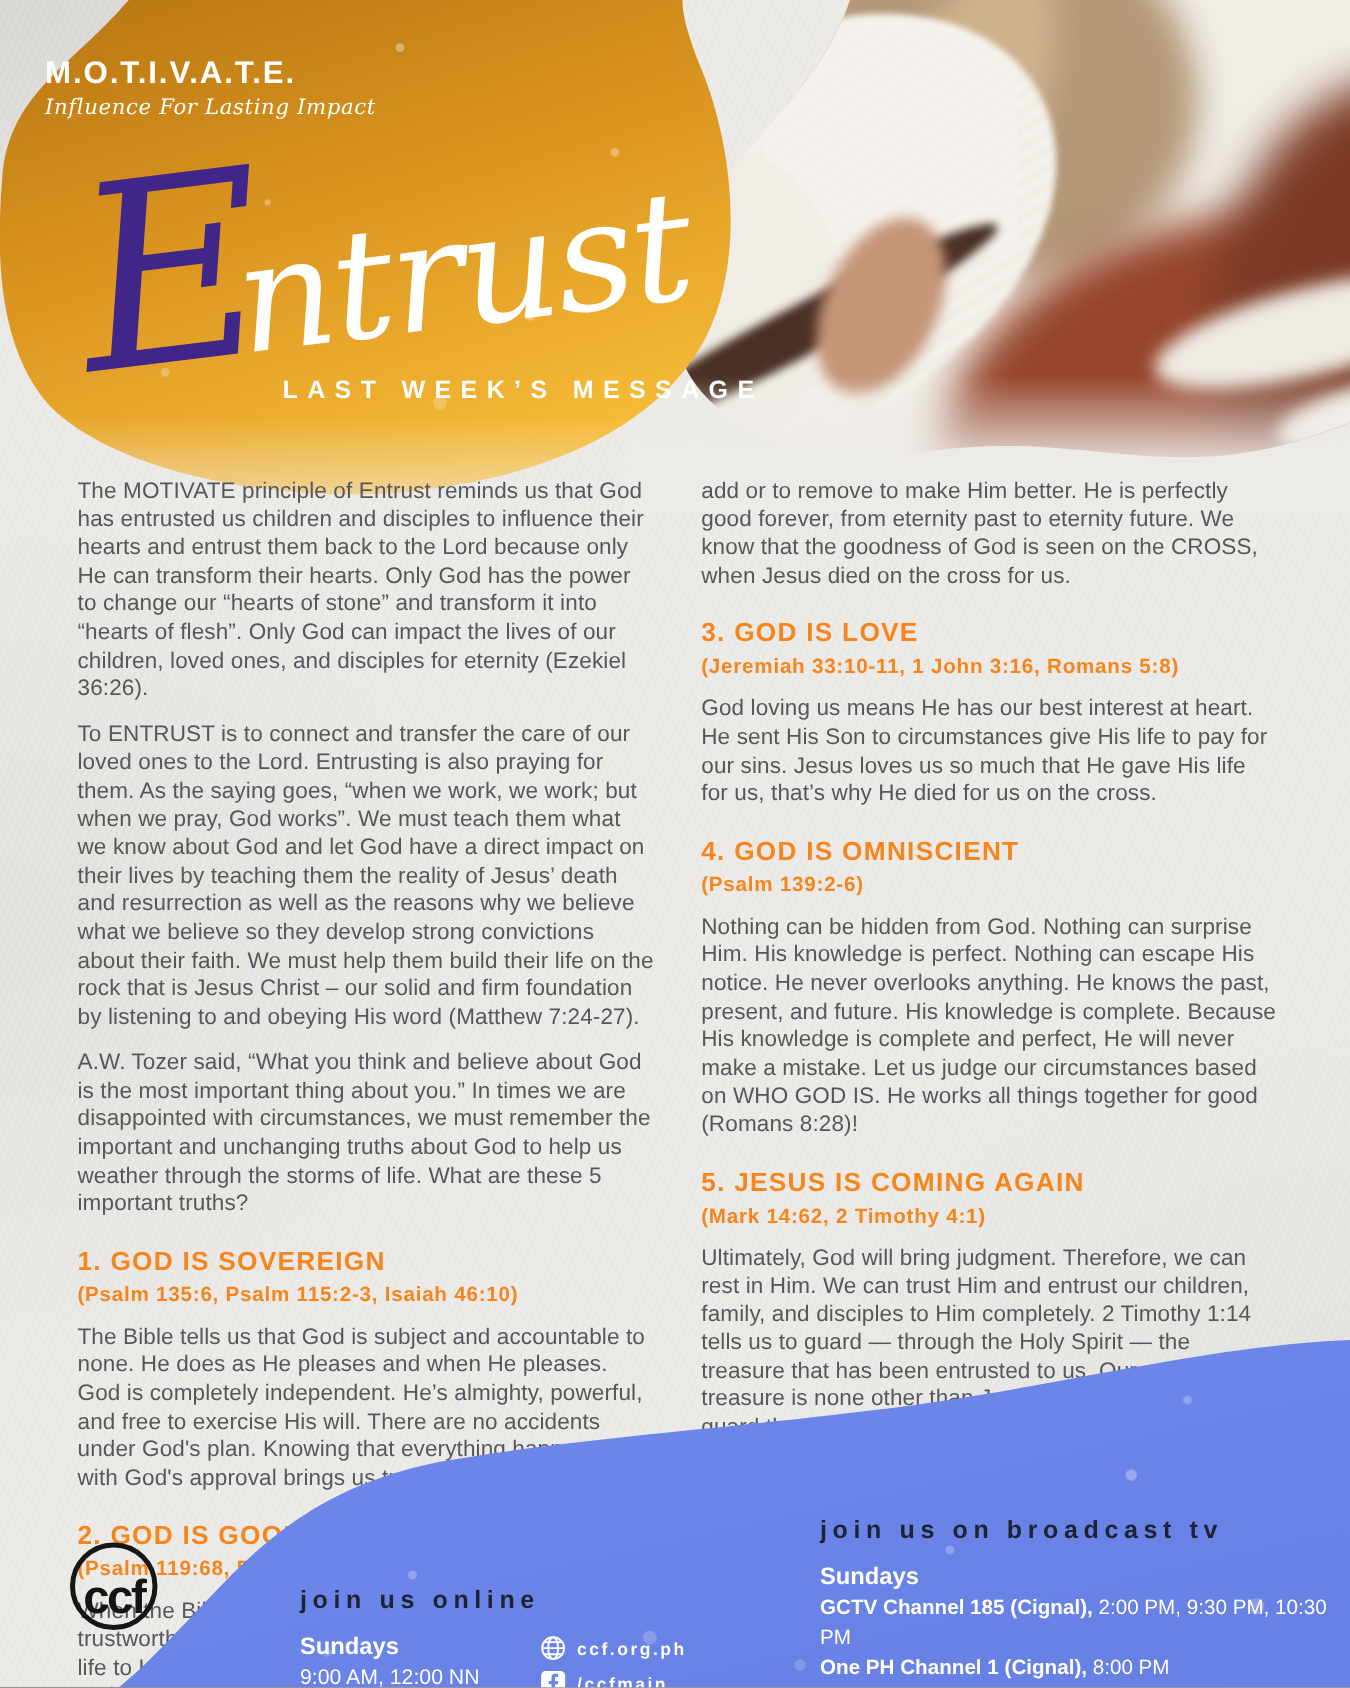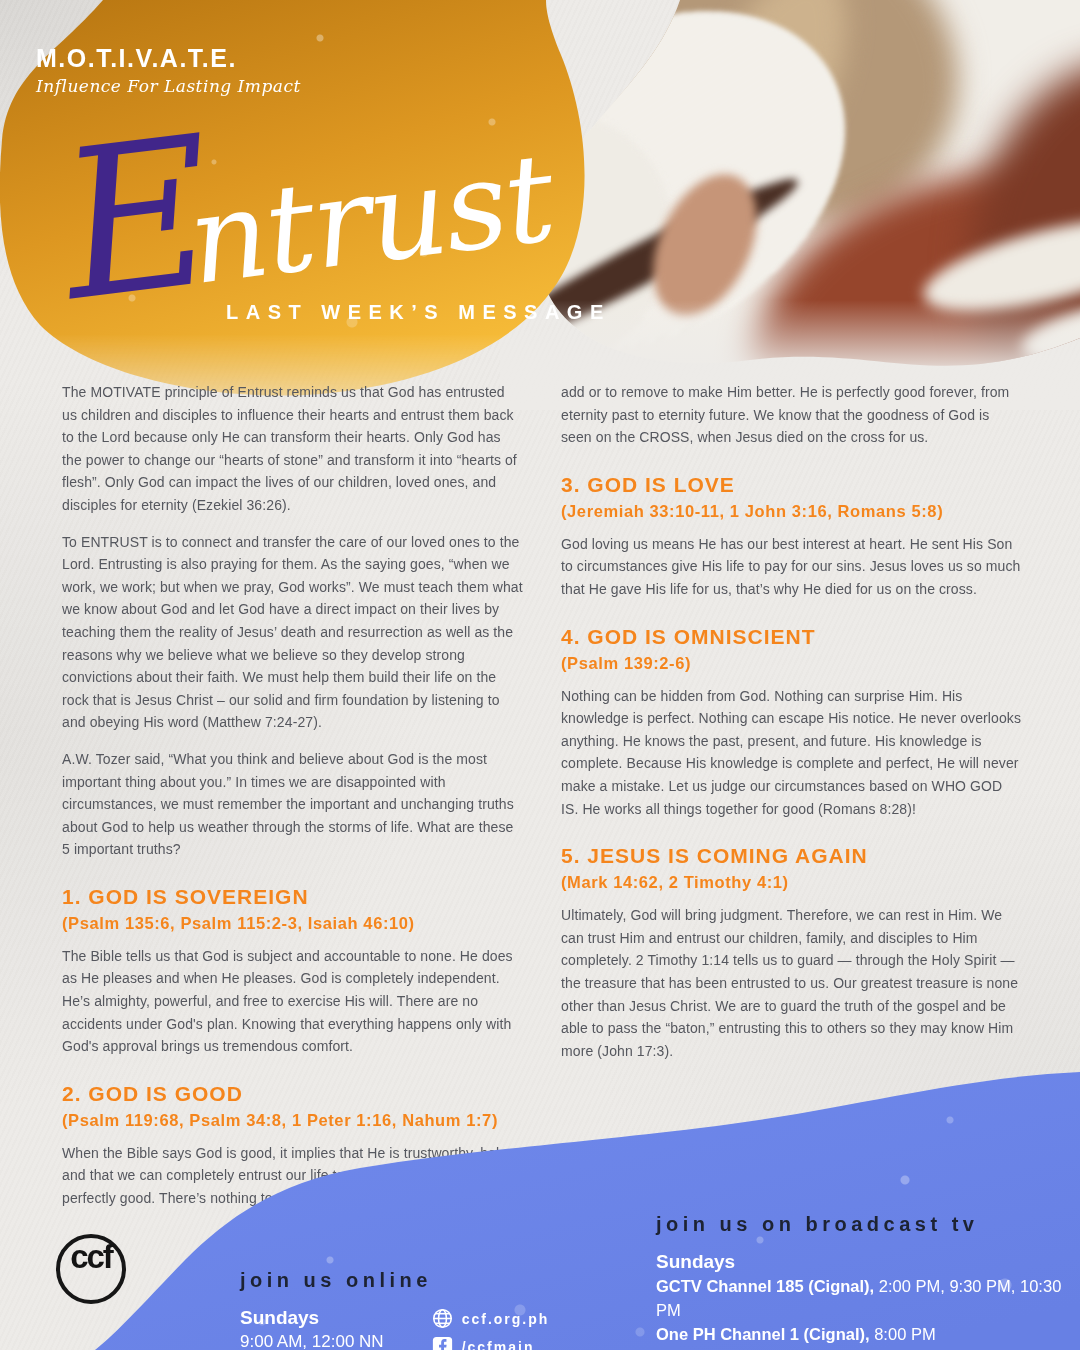--- a/index.html
+++ b/index.html
@@ -54,40 +54,40 @@
   .brand .logo{font-size:25px;font-weight:bold;letter-spacing:1.5px;}
   .brand .tagline{font-family:"DejaVu Serif", serif;font-style:italic;font-size:17px;margin-top:3px;letter-spacing:.5px;}
   .title{position:absolute;left:62px;top:96px;transform:rotate(-7deg);white-space:nowrap;}
   .title .initial{font-family:"DejaVu Serif", serif;font-style:italic;font-size:205px;line-height:1;color:#41268a;}
   .title .rest{font-family:"DejaVu Serif", serif;font-style:italic;font-size:122px;line-height:1;color:#fff;margin-left:-26px;letter-spacing:-2px;}
   .subtitle{position:absolute;left:226px;top:301px;color:#fff;font-size:20px;font-weight:bold;letter-spacing:7.5px;}
 
   
   .columns{position:absolute;left:62px;top:381px;width:960px;display:flex;gap:38px;}
   .col{width:461px;}
-  .col p{margin:0 0 14px 0;font-size:14px;line-height:22.6px;color:#55575e;letter-spacing:.1px;}
+  .col p{margin:0 0 14px 0;font-size:18px;line-height:22.6px;color:#55575e;letter-spacing:.1px;}
   .sec{margin-top:24px;}
   .sec .sec-title{color:#f5851c;font-size:21px;font-weight:bold;letter-spacing:1px;}
   .sec .sec-ref{color:#f5851c;font-size:16.5px;font-weight:bold;letter-spacing:.6px;margin-top:5px;}
   .sec p{margin-top:12px;}
 
   
   .footer-svg{position:absolute;left:0;top:1060px;width:1080px;height:290px;}
   .footer-bokeh{position:absolute;left:0;top:1060px;width:1080px;height:290px;pointer-events:none;
     background:
       radial-gradient(circle at 330px 200px, rgba(255,255,255,.28) 0 3px, transparent 4px),
       radial-gradient(circle at 520px 250px, rgba(255,255,255,.20) 0 5px, transparent 6px),
       radial-gradient(circle at 760px 180px, rgba(255,255,255,.25) 0 3px, transparent 4px),
       radial-gradient(circle at 905px 120px, rgba(255,255,255,.30) 0 4px, transparent 5px),
       radial-gradient(circle at 1005px 225px, rgba(255,255,255,.22) 0 6px, transparent 7px),
       radial-gradient(circle at 640px 272px, rgba(255,255,255,.18) 0 4px, transparent 5px),
       radial-gradient(circle at 262px 262px, rgba(255,255,255,.2) 0 3px, transparent 4px),
       radial-gradient(circle at 950px 60px, rgba(255,255,255,.25) 0 3px, transparent 4px);}
   .ccf-badge{position:absolute;left:56px;top:1234px;width:62px;height:62px;border:4px solid #161616;border-radius:50%;
-    display:flex;align-items:flex-start;justify-content:center;color:#141414;font-size:33px;font-weight:bold;letter-spacing:-2px;}
+    display:flex;align-items:flex-end;justify-content:center;color:#141414;font-size:38px;font-weight:bold;letter-spacing:-2px;}
   .f-block{position:absolute;color:#fff;}
   .f-online{left:240px;top:1269px;}
   .f-tv{left:656px;top:1213px;}
   .f-heading{color:#1d2333;font-size:20px;font-weight:bold;letter-spacing:4.5px;}
   .f-cols{display:flex;gap:48px;margin-top:14px;}
   .f-day{font-size:19px;font-weight:bold;line-height:24px;}
   .f-times{font-size:17px;line-height:24px;}
   .f-links{display:flex;flex-direction:column;gap:7px;margin-top:2px;}
   .f-link{display:flex;align-items:center;gap:9px;font-size:14px;font-weight:bold;letter-spacing:2px;}
   .f-link svg{display:block;}

